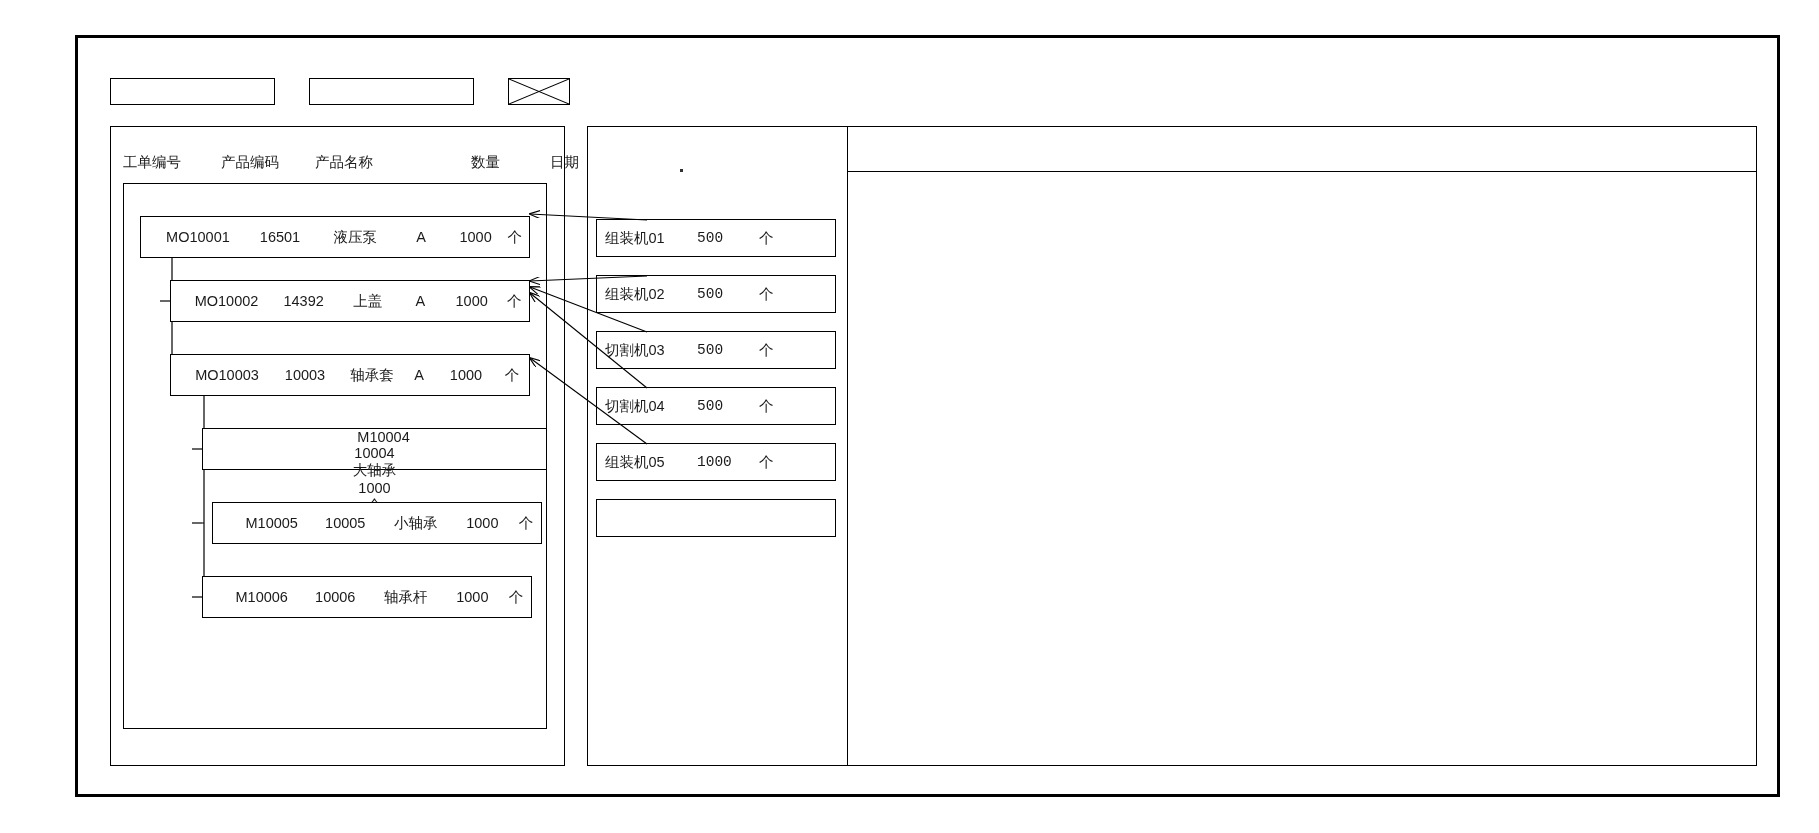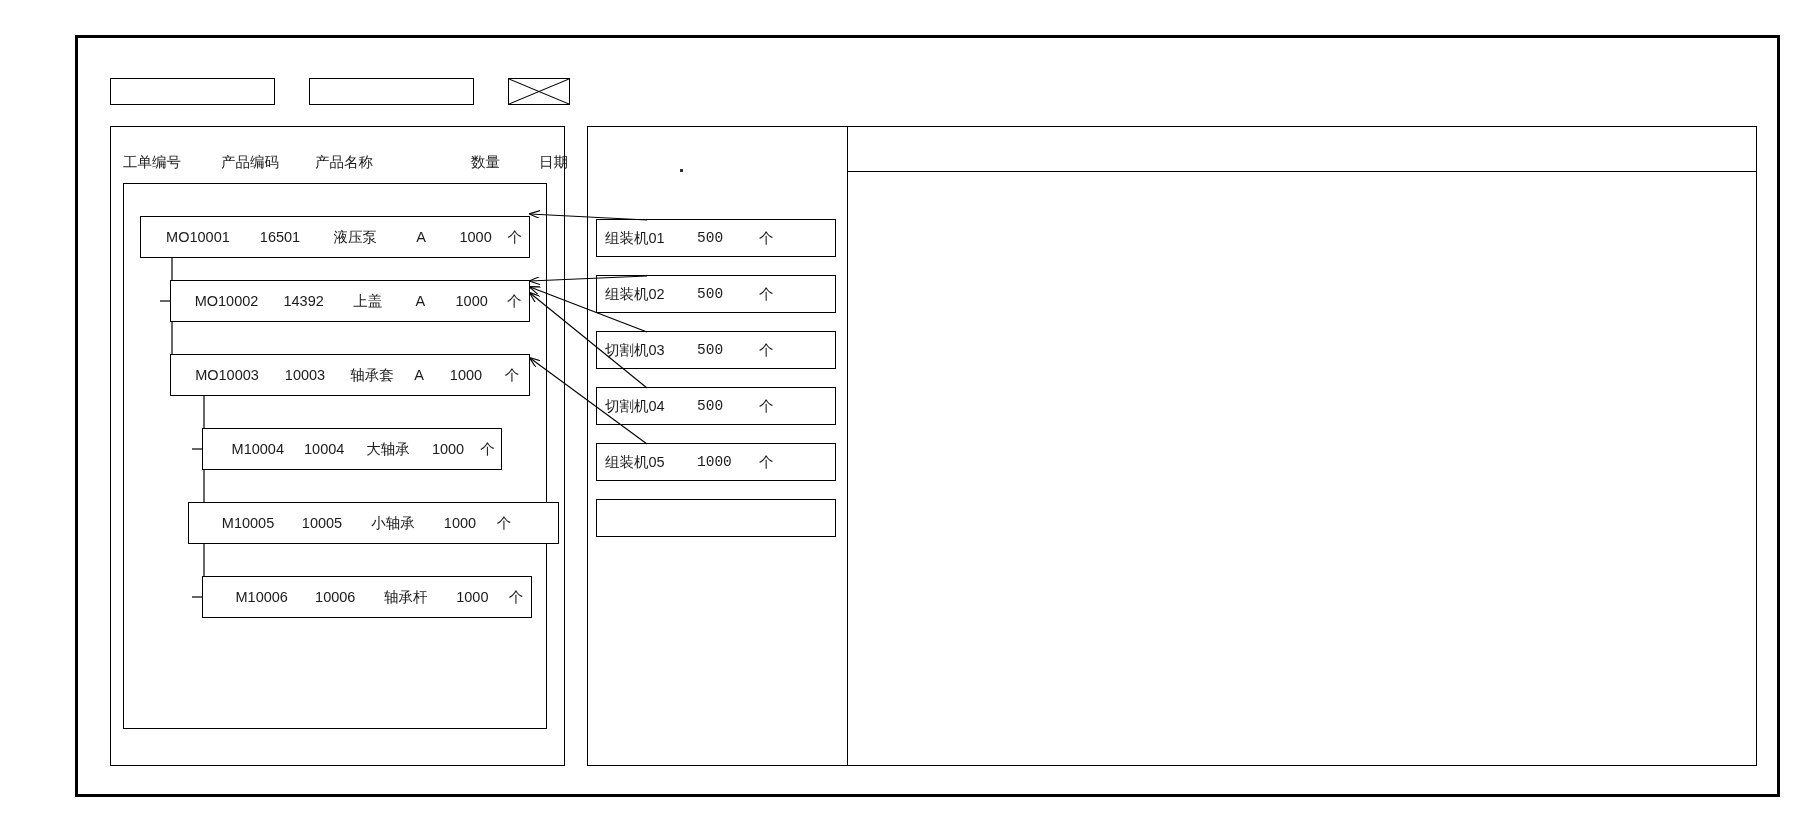--- a/index.html
+++ b/index.html
@@ -90,21 +90,21 @@
     font-size: 14.5px;
     white-space: nowrap;
     color: #1a1a1a;
   }
   .col-headers span { display: inline-block; }
   .col-h-0 { width: 82px; }
   .col-h-1 { width: 78px; }
   .col-h-2 { width: 76px; }
   .col-h-3 { width: 48px; margin-top: 48px; }
   .col-h-4 { width: 52px; }
-  .col-h-5 { width: 40px; }
+  .col-h-5 { width: 40px; text-align: right; }
 
   .tree-box {
     position: absolute;
     left: 12px;
     top: 56px;
     width: 424px;
     height: 546px;
     border: 1.2px solid #000000;
     box-sizing: border-box;
     background: #ffffff;
@@ -134,22 +134,22 @@
     font-size: 14.5px;
     white-space: nowrap;
     color: #1a1a1a;
   }
   .node .cell { display: inline-block; }
 
   
   .node-0 { left: 16px;  top: 32px;  width: 390px; }
   .node-1 { left: 46px;  top: 96px;  width: 360px; }
   .node-2 { left: 46px;  top: 170px; width: 360px; }
-  .node-3 { left: 78px;  top: 244px; width: 300px; }
-  .node-4 { left: 64px;  top: 318px; width: 371px; }
+  .node-3 { left: 78px;  top: 244px; width: 345px; flex-direction: column; }
+  .node-4 { left: 88px;  top: 318px; width: 330px; }
   .node-5 { left: 78px;  top: 392px; width: 330px; }
 
   .node-0 .cell-0 { width: 90px; padding-left: 14px; }
   .node-0 .cell-1 { width: 82px; }
   .node-0 .cell-2 { width: 76px; }
   .node-0 .cell-3 { width: 62px; }
   .node-0 .cell-4 { width: 52px; }
   .node-0 .cell-5 { width: 30px; }
 
   .node-1 .cell-0 { width: 84px; padding-left: 14px; }

